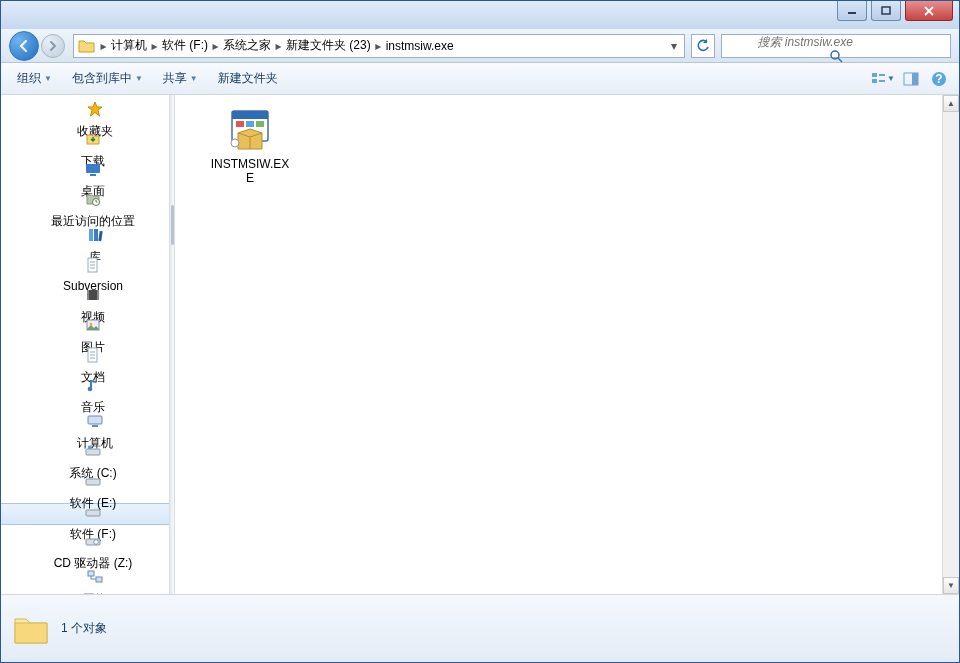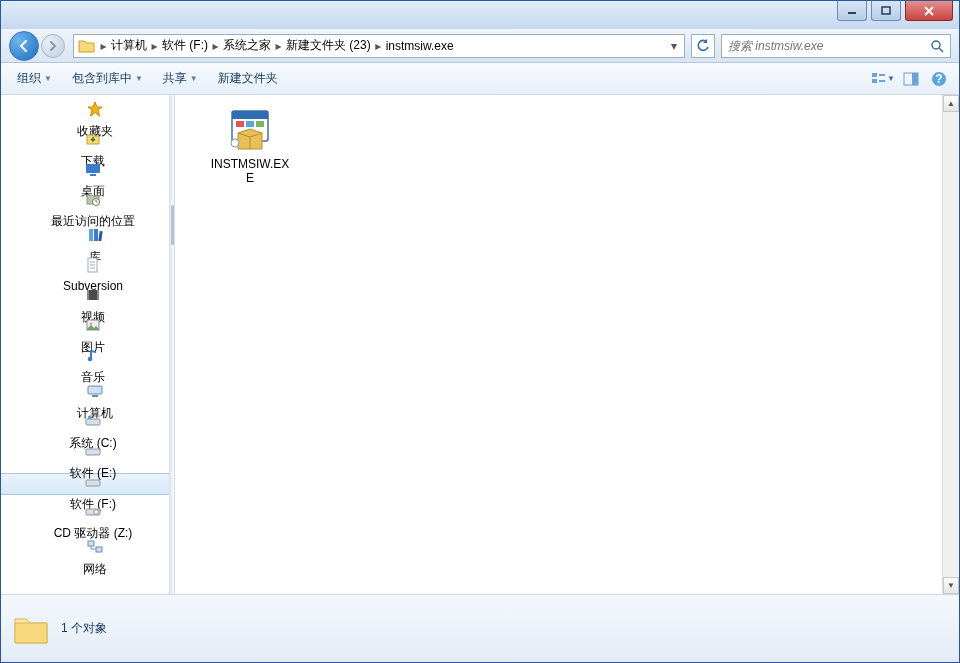--- a/index.html
+++ b/index.html
@@ -20,21 +20,21 @@
 .navback { width: 30px; height: 30px; border-radius: 50%; background: radial-gradient(circle at 30% 30%, #6fb5f0, #1e6bc0); border: 1px solid #3a77b4; display: flex; align-items: center; justify-content: center; color: #fff; position: absolute; left: 0; top: -1px; }
 .navfwd  { width: 24px; height: 24px; border-radius: 50%; background: radial-gradient(circle at 30% 30%, #e8eef5, #c0cedc); border: 1px solid #a6b7cb; display: flex; align-items: center; justify-content: center; color: #8898aa; position: absolute; left: 32px; top: 2px; }
 
 .addrbox { flex: 1; height: 24px; background: #fff; border: 1px solid #9aaec5; display: flex; align-items: center; padding: 0 2px 0 4px; }
 .foldericon-sm { width: 18px; height: 16px; margin-right: 4px; }
 .crumb { padding: 0 4px; white-space: nowrap; color: #000; }
 .crumb-sep { width: 7px; color: #555; text-align: center; }
 .addr-dd { margin-left: auto; width: 16px; text-align: center; color: #555; }
 .refresh { width: 24px; height: 24px; background: #fff; border: 1px solid #9aaec5; display: flex; align-items: center; justify-content: center; color: #3a6ea5; }
 
-.searchbox { width: 230px; height: 24px; background: #fff; border: 1px solid #9aaec5; display: flex; align-items: center; padding: 0 6px; }
+.searchbox { width: 230px; height: 24px; background: #fff; border: 1px solid #9aaec5; display: flex; align-items: center; padding: 0 6px; flex-direction: column; }
 .searchbox input { border: none; outline: none; flex: 1; color: #888; font-style: italic; background: transparent; }
 .searchbox .sicon { color: #3a6ea5; }
 
 
 .toolbar { height: 32px; background: linear-gradient(#f8fbff, #e6eef8); border-bottom: 1px solid #cfd9e6; display: flex; align-items: center; padding: 0 8px; gap: 4px; }
 .tbtn { padding: 4px 8px; color: #1b3e63; display: flex; align-items: center; gap: 3px; }
 .tbtn .dd { font-size: 8px; color: #5a7ca5; }
 .tool-spacer { flex: 1; }
 .ticon { width: 24px; height: 24px; display: flex; align-items: center; justify-content: center; color: #3a6ea5; }
 
@@ -259,20 +259,29 @@
         </div>
         <div class="navitem">
           <span class="nicon">
               <svg width="16" height="16">
                 <rect x="2" y="3" width="12" height="10" fill="#eef" stroke="#88a"></rect>
                 <circle cx="6" cy="7" r="1.5" fill="#f5b316"></circle>
                 <path d="M2 12l4-4 3 3 2-2 3 3v1H2z" fill="#6fa06f"></path>
               </svg>
             </span>
           <span>图片</span>
+        </div>
+        <div class="navitem">
+          <span class="nicon">
+              <svg width="16" height="16">
+                <rect x="3" y="1" width="9" height="14" fill="#fff" stroke="#9ab"></rect>
+                <path d="M5 5h5M5 8h5M5 11h5" stroke="#9ab"></path>
+              </svg>
+            </span>
+          <span>文档</span>
         </div>
         <div class="navitem">
           <span class="nicon">
               <svg width="16" height="16">
                 <path d="M6 3v8" stroke="#3d7cc9" stroke-width="2"></path>
                 <circle cx="5" cy="12" r="2.3" fill="#3d7cc9"></circle>
                 <path d="M6 3l5 1v2l-5-1" fill="#3d7cc9"></path>
               </svg>
             </span>
           <span>音乐</span>

